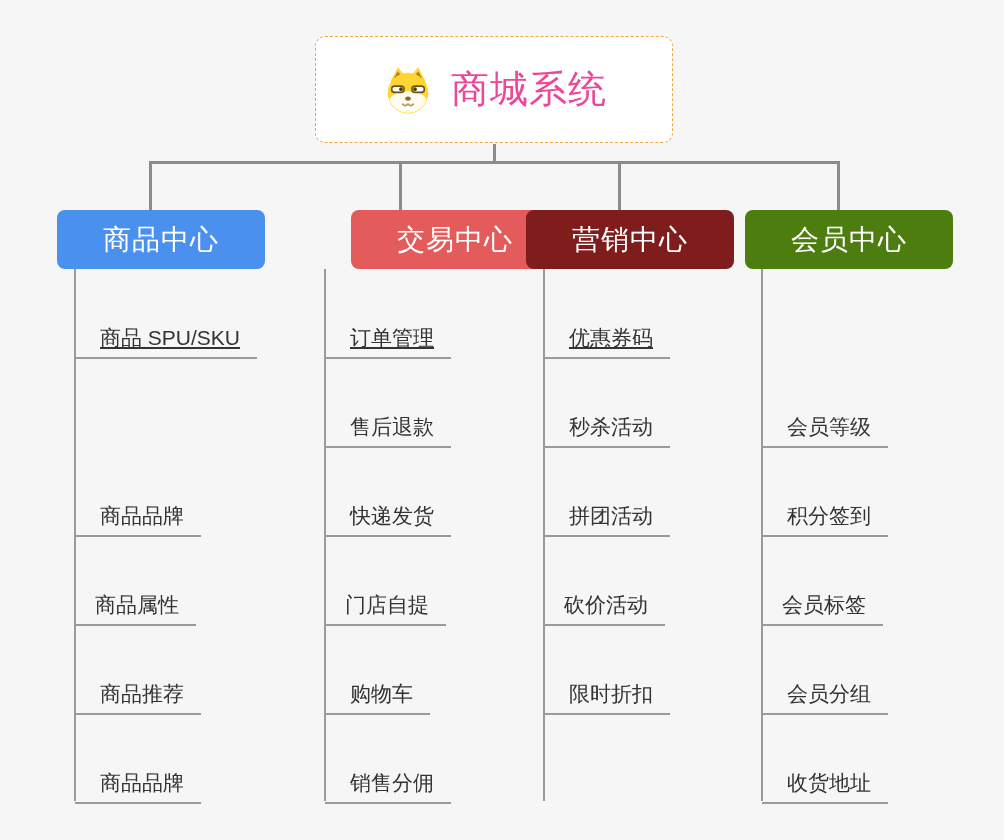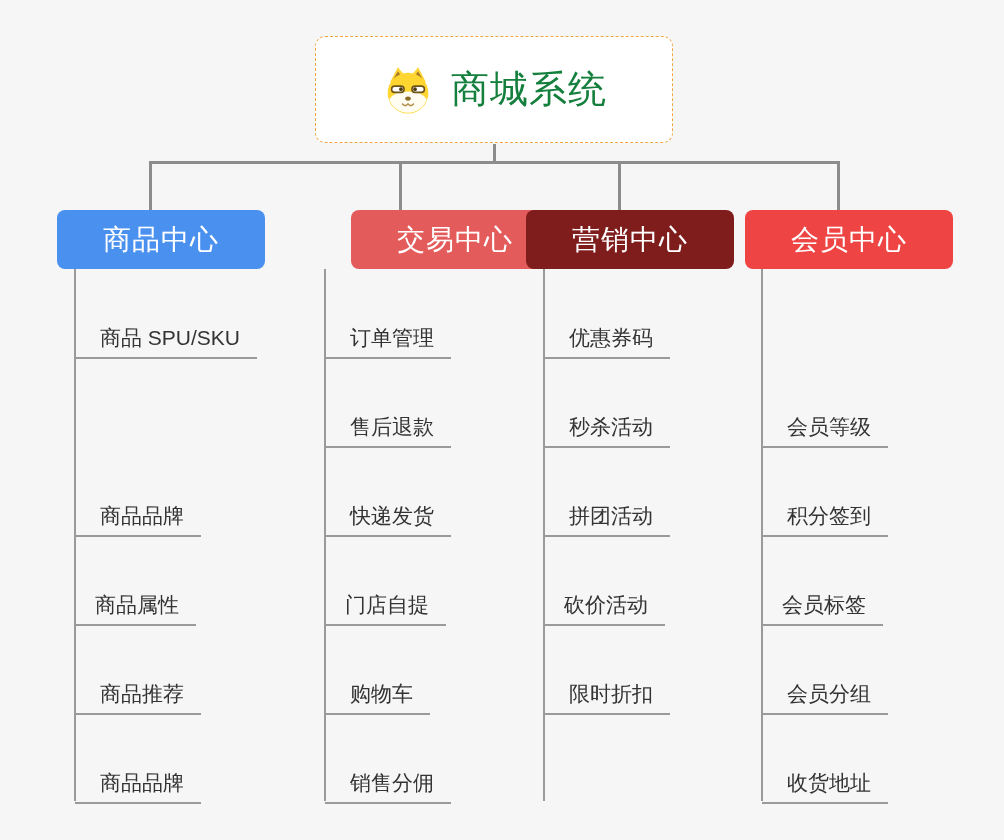--- a/index.html
+++ b/index.html
@@ -24,21 +24,21 @@
   .drop.d3{left:837px;}
   .vline{position:absolute;width:2px;top:269px;height:532px;background:#9a9a9a;}
   
   .root{
     position:absolute;left:315px;top:36px;width:358px;height:107px;
     background:#ffffff;border:1px dashed #f0a63c;border-radius:10px;
     box-sizing:border-box;
     display:flex;align-items:center;justify-content:center;gap:16px;
   }
   .root-title{
-    font-size:38px;color:#15803d;letter-spacing:1px;white-space:nowrap;
+    font-size:38px;color:#ec4899;letter-spacing:1px;white-space:nowrap;
   }
   .shiba{width:54px;height:50px;flex:0 0 auto;}
   
   .branch-head{
     position:absolute;top:210px;width:208px;height:59px;
     border-radius:8px;
     display:flex;align-items:center;justify-content:center;
     color:#ffffff;font-size:28px;letter-spacing:1px;white-space:nowrap;
   }
   .bh0{left:57px;}
@@ -54,21 +54,21 @@
     position:absolute;height:34px;
     display:flex;align-items:flex-end;
     padding:0 17px 5px 25px;
     border-bottom:2px solid #9a9a9a;
     font-size:21px;color:#333333;white-space:nowrap;
   }
   .c-col0{left:75px;}
   .c-col1{left:325px;}
   .c-col2{left:544px;}
   .c-col3{left:762px;}
-  .r0{top:318px;}
+  .r0{top:318px;text-decoration:underline;}
   .r1{top:407px;}
   .r2{top:496px;}
   .r3{top:585px;padding-left:20px;}
   .r4{top:674px;}
   .r5{top:763px;}
 </style>
 </head>
 <body>
 
 <div class="canvas">
@@ -98,21 +98,21 @@
       <circle cx="41" cy="31" r="2.4" fill="#4d3a0e"></circle>
       <ellipse cx="32" cy="43" rx="3.6" ry="2.6" fill="#8a6b2a"></ellipse>
       <path d="M25 50 Q28.5 54 32 50 Q35.5 54 39 50" fill="none" stroke="#b08d4a" stroke-width="2" stroke-linecap="round"></path>
     </svg>
     <span class="root-title">商城系统</span>
   </div>
 
   <div class="branch-head bh0" style="background-color: rgb(74, 144, 238);">商品中心</div>
   <div class="branch-head bh1" style="background-color: rgb(228, 91, 91);">交易中心</div>
   <div class="branch-head bh2" style="background-color: #7f1d1d;">营销中心</div>
-  <div class="branch-head bh3" style="background-color: #ef4444;">会员中心</div>
+  <div class="branch-head bh3" style="background-color: #4d7c0f;">会员中心</div>
 
   <div class="child c-col0 r0">商品 SPU/SKU</div>
   <div class="child c-col0 r2">商品品牌</div>
   <div class="child c-col0 r3">商品属性</div>
   <div class="child c-col0 r4">商品推荐</div>
   <div class="child c-col0 r5">商品品牌</div>
 
   <div class="child c-col1 r0">订单管理</div>
   <div class="child c-col1 r1">售后退款</div>
   <div class="child c-col1 r2">快递发货</div>

